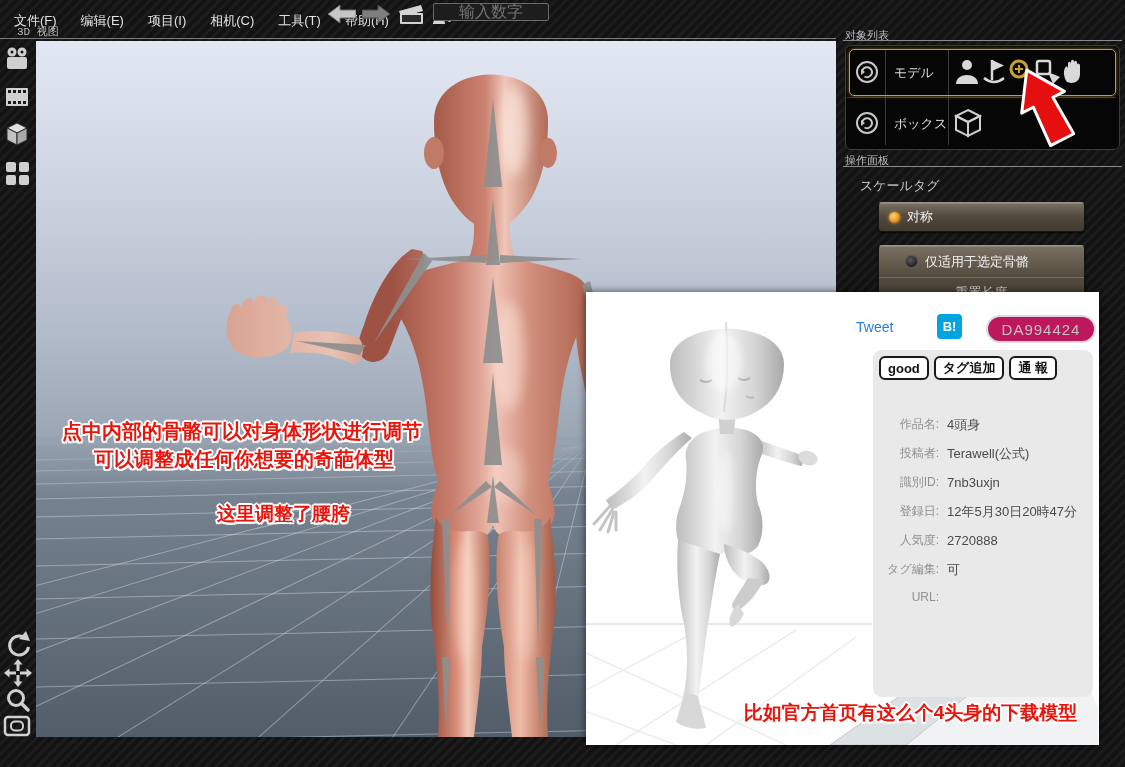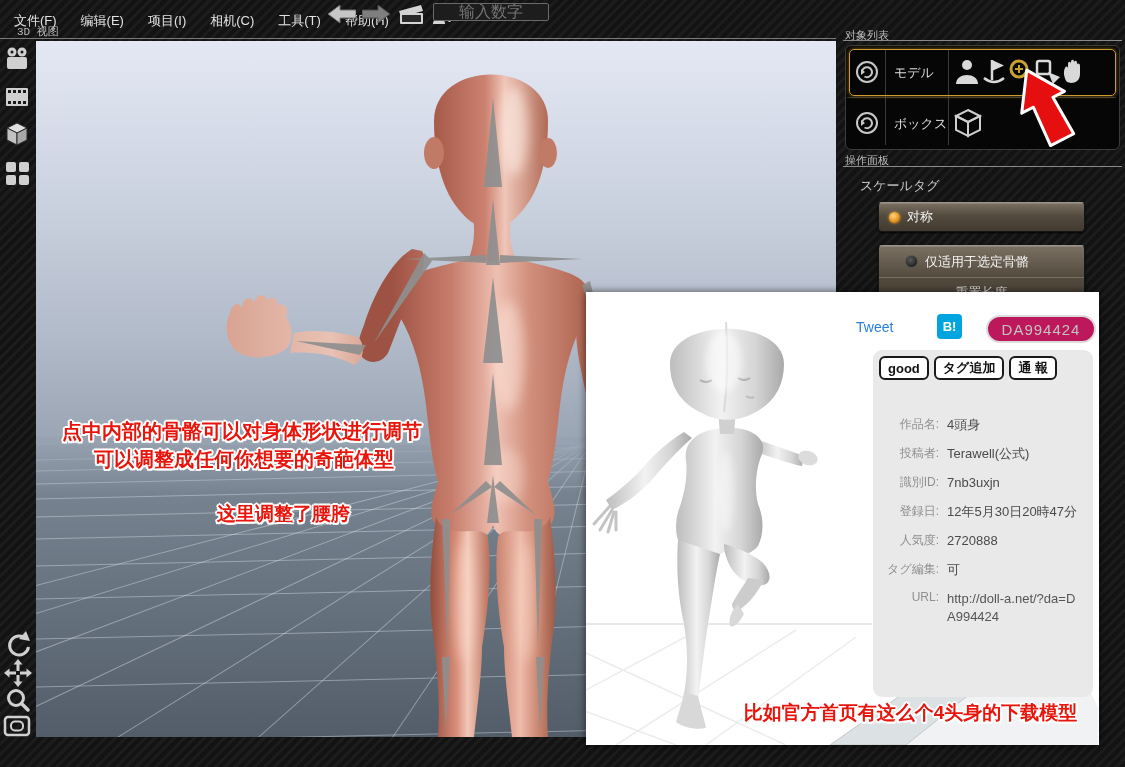--- a/index.html
+++ b/index.html
@@ -467,19 +467,18 @@
       <div class="field-row">
         <span class="field-label">人気度:</span>
         <span class="field-value">2720888</span>
       </div>
       <div class="field-row">
         <span class="field-label">タグ編集:</span>
         <span class="field-value">可</span>
       </div>
       <div class="field-row">
         <span class="field-label">URL:</span>
-        <span class="field-value" style="color:#555">http://doll-a.net/?da=DA994424</span>
       </div>
     </div>
   </div>
 
   <div class="abs red-note" id="popup-note">比如官方首页有这么个4头身的下载模型</div>
 </div>
 
 </body></html>

